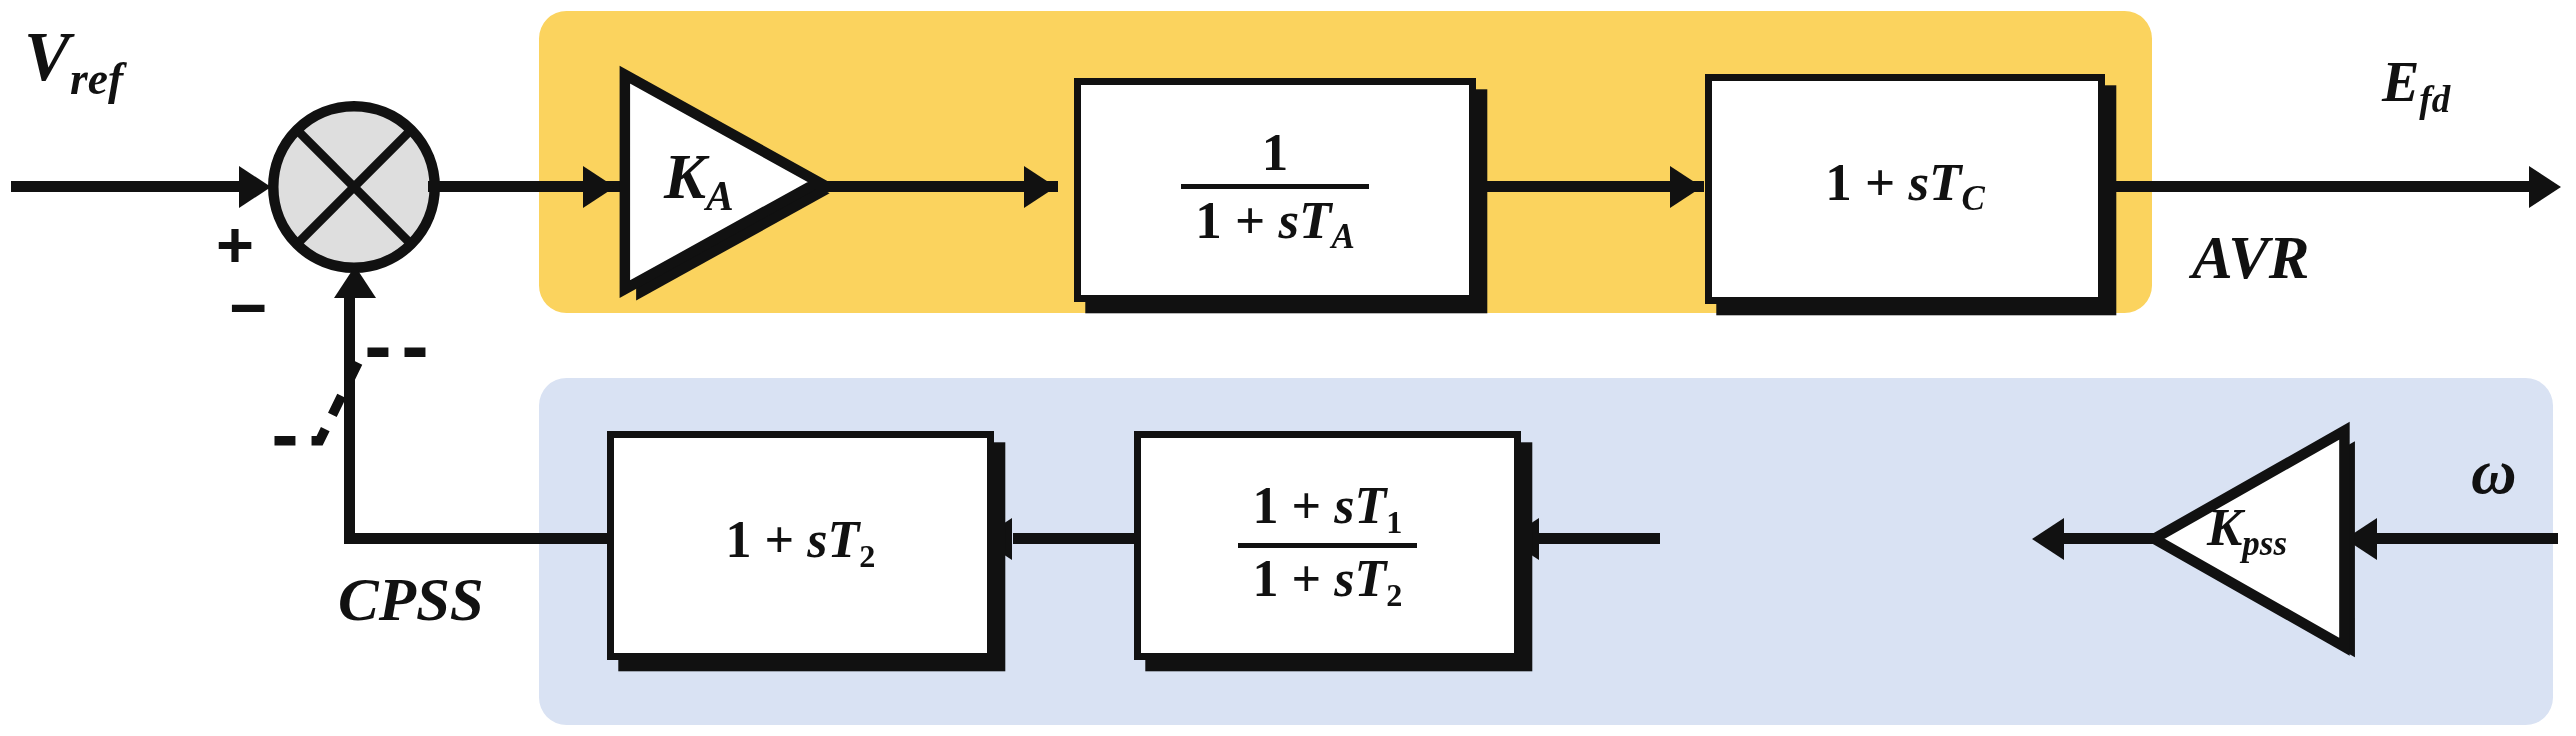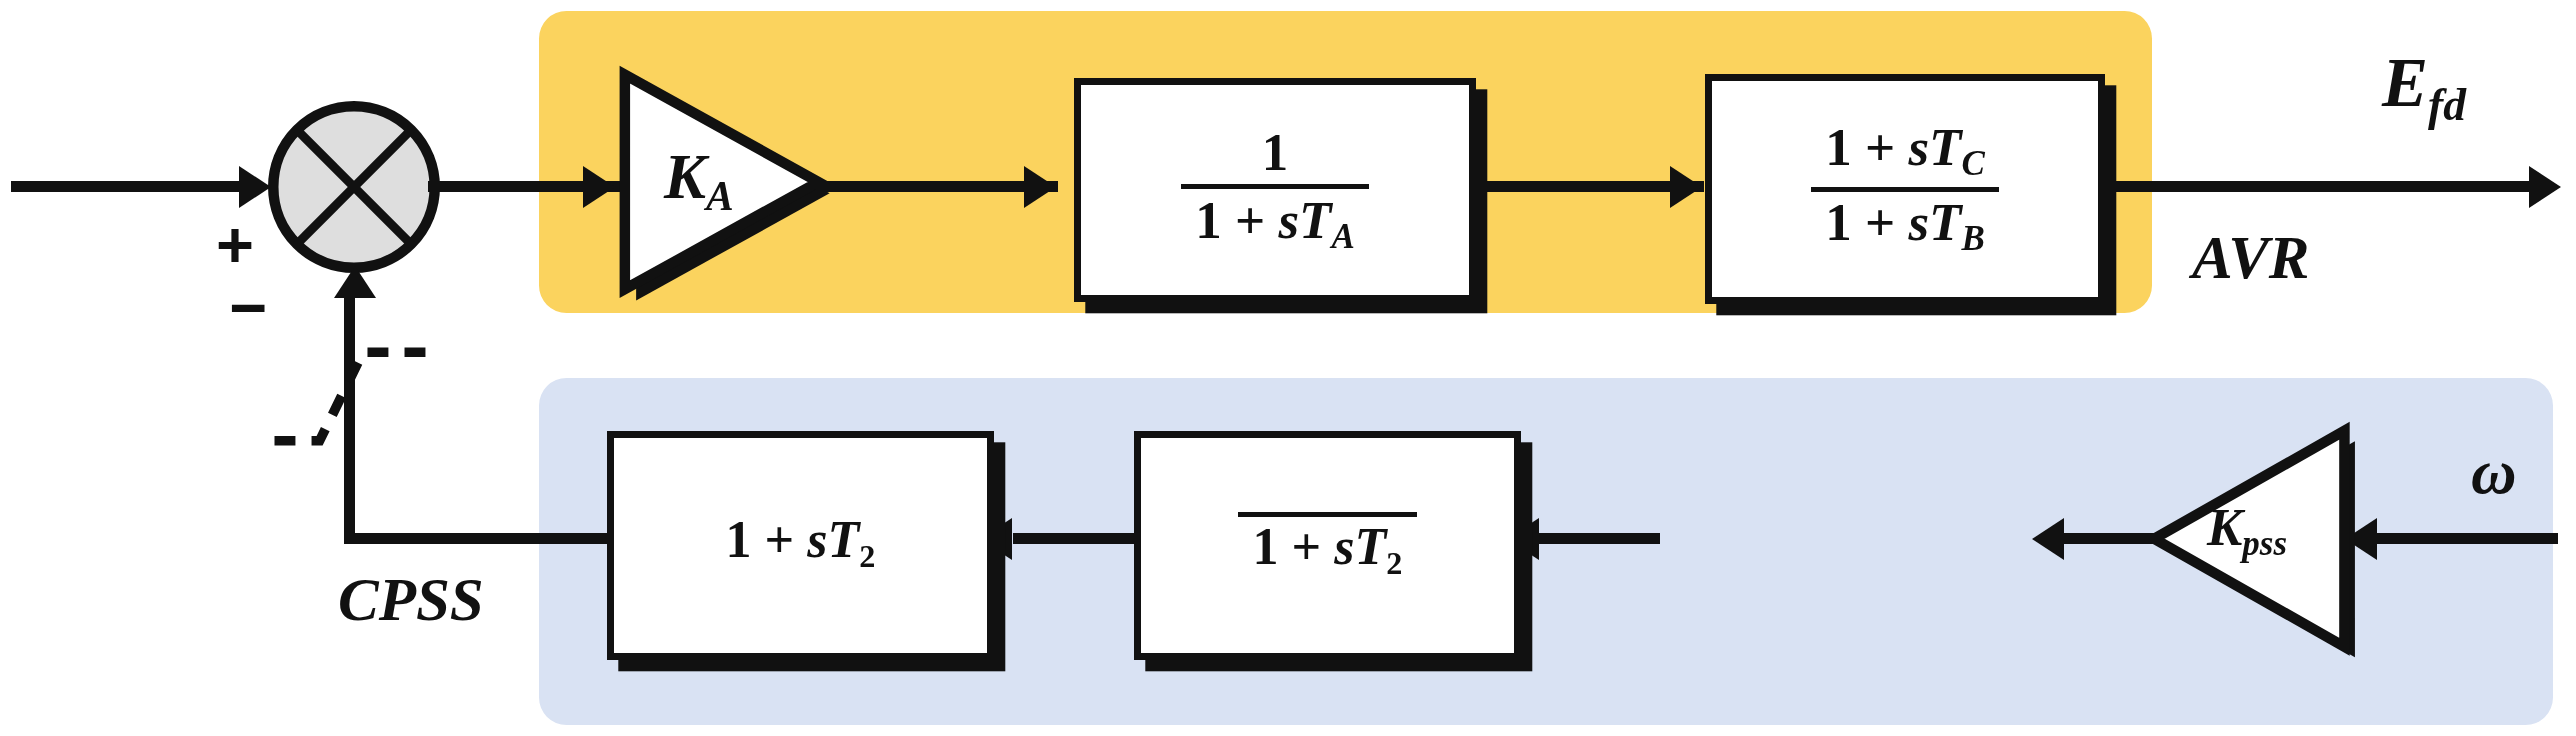--- a/index.html
+++ b/index.html
@@ -58,20 +58,23 @@
   #limiter{position:absolute;left:266px;top:320px;width:162px;height:145px;}
 </style>
 </head>
 <body>
 
 <div id="canvas">
 
   <div id="avr-band" class="band"></div>
   <div id="pss-band" class="band"></div>
 
+  <div class="lbl" id="lbl-vref" style="left:24px;top:18px;font-size:69px;">
+    <span>V</span><span class="sub">ref</span>
+  </div>
 
   <div class="wire h-wire" style="left:11.3px;top:181px;width:234px;"></div>
   <div class="arrow-r" style="left:239px;top:166px;"></div>
 
   <div id="sum-junction">
     <svg width="176" height="176" viewBox="0 0 218 218">
       <circle cx="109" cy="109" r="100" fill="#DEDEDE" stroke="#111111" stroke-width="13"></circle>
       <line x1="38" y1="38" x2="180" y2="180" stroke="#111111" stroke-width="11"></line>
       <line x1="180" y1="38" x2="38" y2="180" stroke="#111111" stroke-width="11"></line>
     </svg>
@@ -103,28 +106,27 @@
       <span class="den"><span class="up">1 + </span><span>sT</span><span class="sub">A</span></span>
     </div>
   </div>
 
   <div class="wire h-wire" style="left:1470px;top:181px;width:234px;"></div>
   <div class="arrow-r" style="left:1670px;top:166px;"></div>
 
   <div class="tf-block" id="blk-avr-2" style="left:1705px;top:74px;width:386px;height:216px;">
     <div class="frac" style="font-size:53px;">
       <span class="num"><span class="up">1 + </span><span>sT</span><span class="sub">C</span></span>
-      <span class="den"><span class="up">1 + </span><span>sT</span><span class="sub">B</span></span>
     </div>
   </div>
 
   <div class="wire h-wire" style="left:2098px;top:181px;width:436px;"></div>
   <div class="arrow-r" style="left:2529px;top:166px;"></div>
 
-  <div class="lbl" id="lbl-efd" style="left:2382px;top:44px;font-size:69px;">
+  <div class="lbl" id="lbl-efd" style="left:2382px;top:50px;font-size:56px;">
     <span>E</span><span class="sub">fd</span>
   </div>
 
   <div class="lbl" id="lbl-avr" style="left:2180px;top:223px;font-size:61px;margin-left:12px;">AVR</div>
 
   <div class="lbl" id="lbl-omega" style="left:2471px;top:436px;font-size:63px;">ω</div>
 
   <div class="wire h-wire" style="left:2377px;top:533px;width:181px;"></div>
   <div class="arrow-l" style="left:2345px;top:518px;"></div>
 
@@ -140,20 +142,21 @@
 
   <div class="wire h-wire" style="left:2064px;top:533px;width:100px;"></div>
   <div class="arrow-l" style="left:2032px;top:518px;"></div>
 
 
   <div class="wire h-wire" style="left:1539px;top:533px;width:121px;"></div>
   <div class="arrow-l" style="left:1507px;top:518px;"></div>
 
   <div class="tf-block" id="blk-pss-1" style="left:1134px;top:431px;width:373px;height:215px;">
     <div class="frac" style="font-size:52px;">
+      <span class="num"><span class="up">1 + </span><span>sT</span><span class="sub-n">1</span></span>
       <span class="den"><span class="up">1 + </span><span>sT</span><span class="sub-n">2</span></span>
     </div>
   </div>
 
   <div class="wire h-wire" style="left:1013px;top:533px;width:124px;"></div>
   <div class="arrow-l" style="left:980px;top:518px;"></div>
 
   <div class="tf-block" id="blk-pss-2" style="left:607px;top:431px;width:373px;height:215px;">
     <div class="frac" style="font-size:52px;">
       <span class="num"><span class="up">1 + </span><span>sT</span><span class="sub-n">2</span></span>

